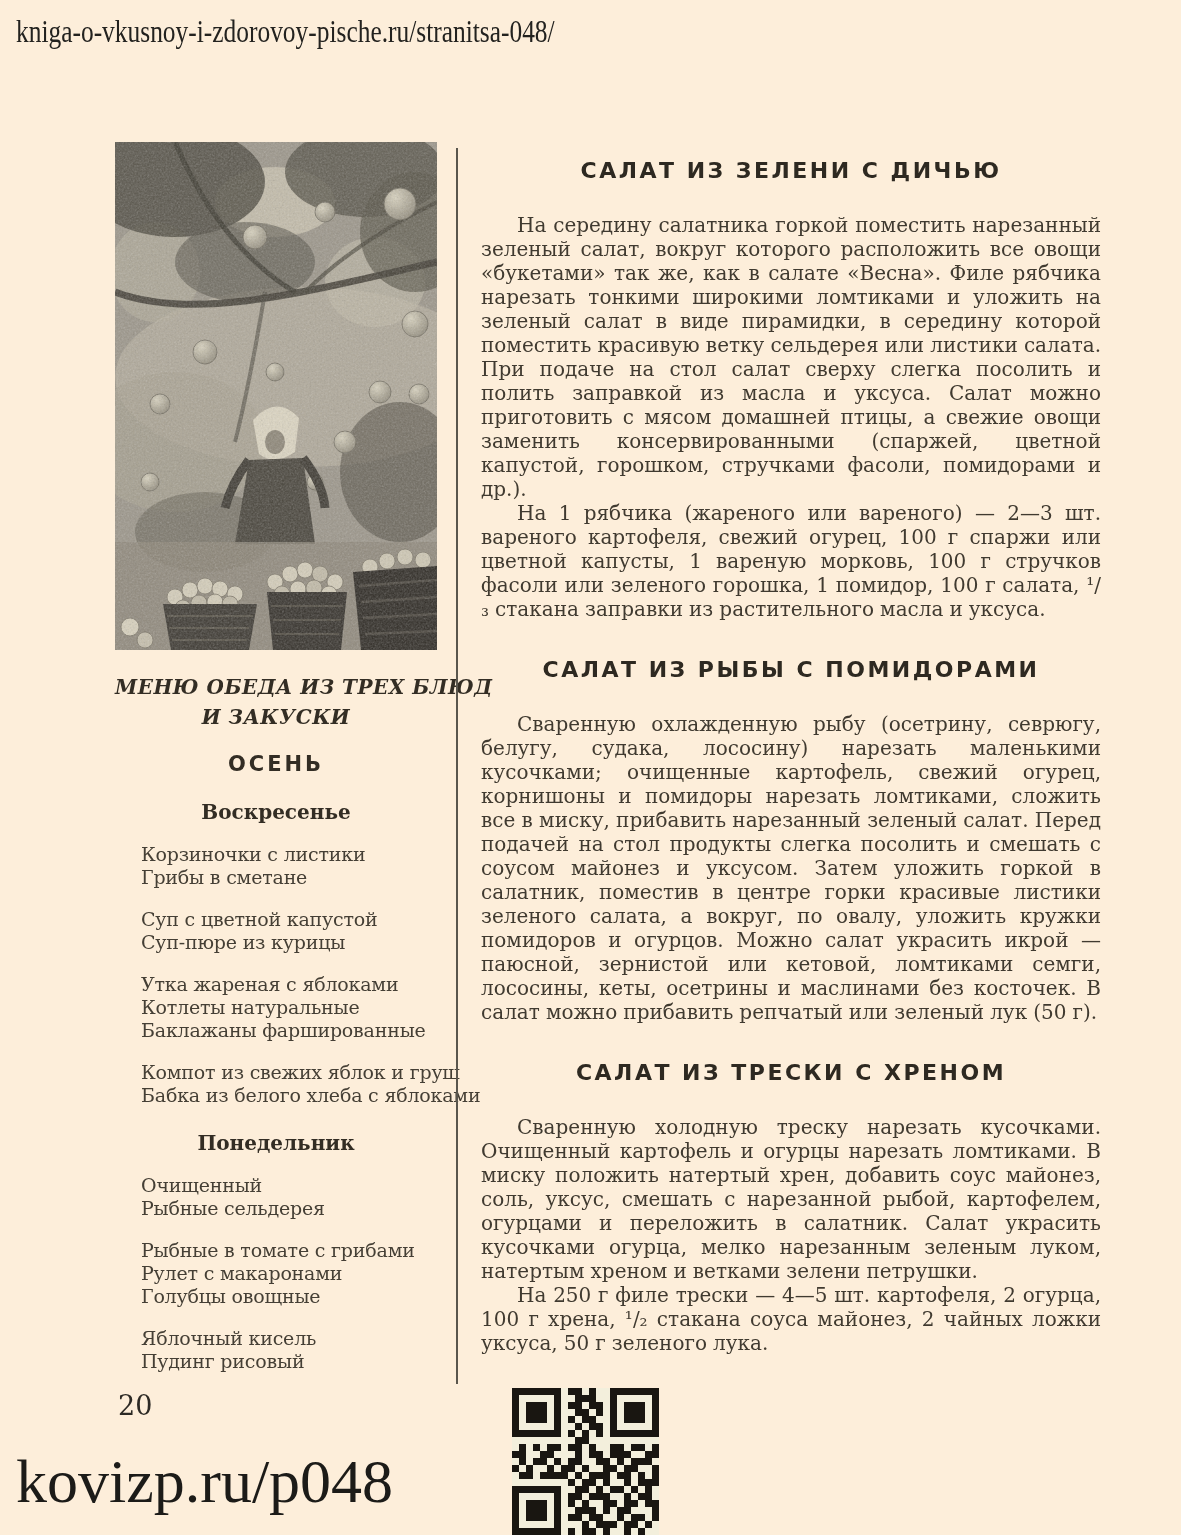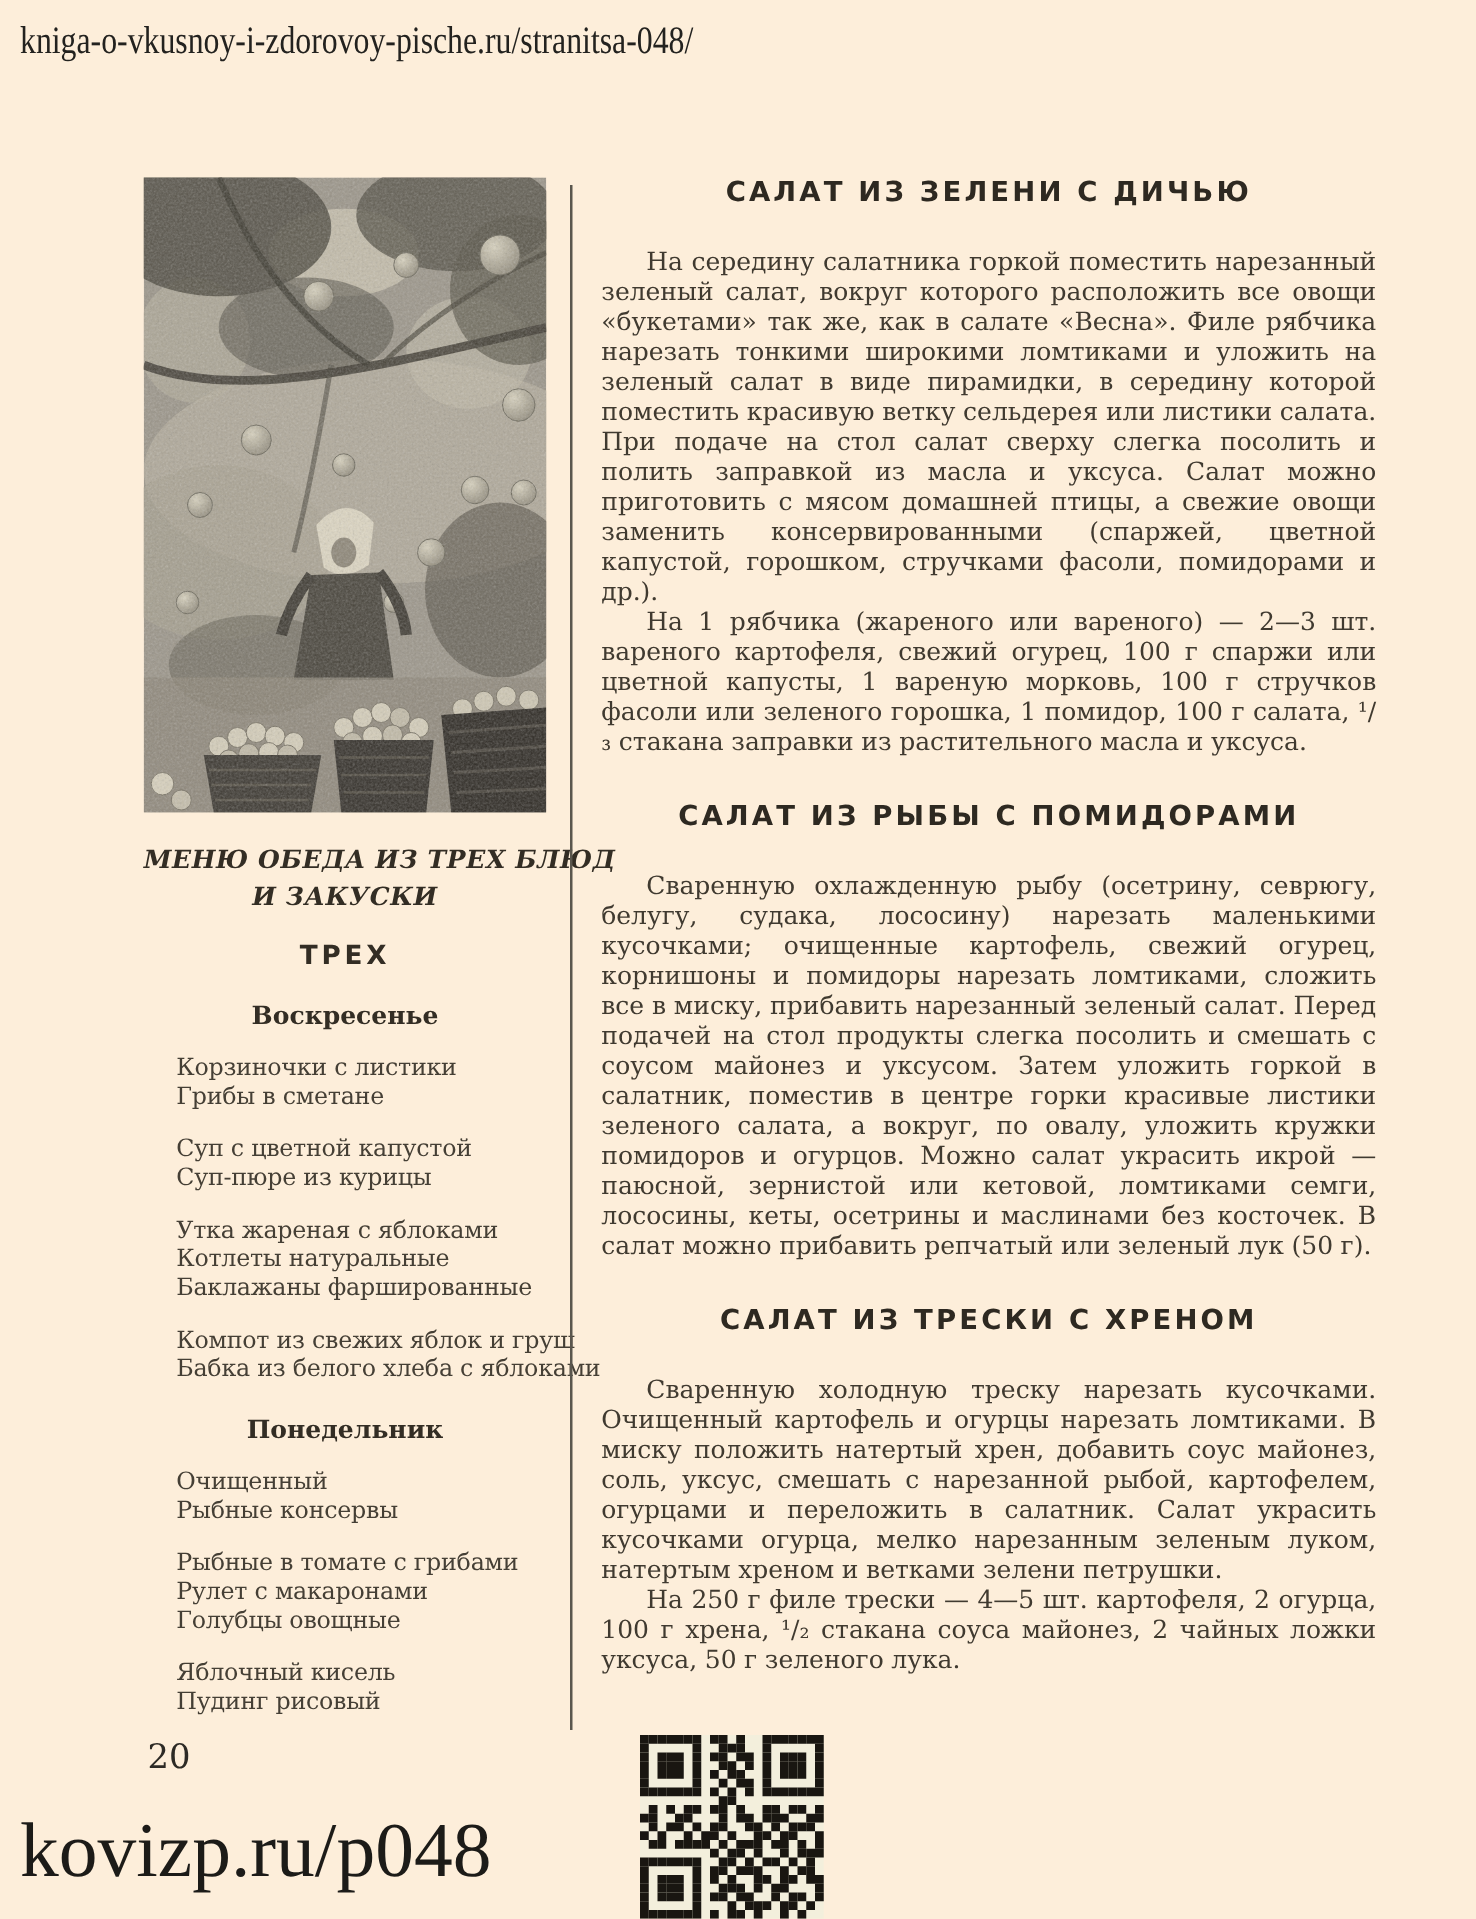--- a/index.html
+++ b/index.html
@@ -36,21 +36,21 @@
   .course-group{
     margin:19px 0 0; padding:0 0 0 26px; list-style:none;
     font-size:19px; line-height:23px; color:var(--menu-ink); letter-spacing:-.2px;
   }
   .course-group li{white-space:nowrap;}
   
   .divider{position:absolute; left:456px; top:148px; width:2px; height:1236px; background:var(--divider);}
   
   .right-col{position:absolute; left:481px; top:142px; width:620px;}
   .recipe-title{
-    margin:0; text-align:center; font-family:"DejaVu Sans", sans-serif; font-weight:bold;
+    margin:16px; text-align:center; font-family:"DejaVu Sans", sans-serif; font-weight:bold;
     font-size:22px; letter-spacing:2.5px; color:var(--heading); white-space:nowrap;
   }
   .recipe + .recipe .recipe-title{margin-top:36px;}
   .recipe-body, .recipe-ingredients{
     margin:0; text-align:justify; font-size:20px; line-height:24px;
     text-indent:36px; color:var(--ink); word-spacing:-.3px;
   }
   .recipe-body{margin-top:30px;}
   
   .page-number{position:absolute; left:118px; top:1390px; font-size:27px; color:#2d2a25;}
@@ -162,21 +162,21 @@
       <circle cx="30" cy="498" r="8" fill="#c6bfac" stroke="#7a7466" stroke-width=".8"></circle>
     </g>
     <rect width="322" height="508" filter="url(#grain)" opacity=".35"></rect>
   </svg>
 
   <div class="menu-caption">
     <div>МЕНЮ ОБЕДА ИЗ ТРЕХ БЛЮД</div>
     <div>И ЗАКУСКИ</div>
   </div>
 
-  <div class="season">ТРЕХ</div>
+  <div class="season">ОСЕНЬ</div>
 
   <div>
     <div class="day-name">Воскресенье</div>
     <ul class="course-group">
       <li>Корзиночки с листики</li>
       <li>Грибы в сметане</li>
     </ul>
     <ul class="course-group">
       <li>Суп с цветной капустой</li>
       <li>Суп-пюре из курицы</li>
@@ -189,21 +189,21 @@
     <ul class="course-group">
       <li>Компот из свежих яблок и груш</li>
       <li>Бабка из белого хлеба с яблоками</li>
     </ul>
   </div>
 
   <div>
     <div class="day-name">Понедельник</div>
     <ul class="course-group">
       <li>Очищенный</li>
-      <li>Рыбные консервы</li>
+      <li>Рыбные сельдерея</li>
     </ul>
     <ul class="course-group">
       <li>Рыбные в томате с грибами</li>
       <li>Рулет с макаронами</li>
       <li>Голубцы овощные</li>
     </ul>
     <ul class="course-group">
       <li>Яблочный кисель</li>
       <li>Пудинг рисовый</li>
     </ul>

